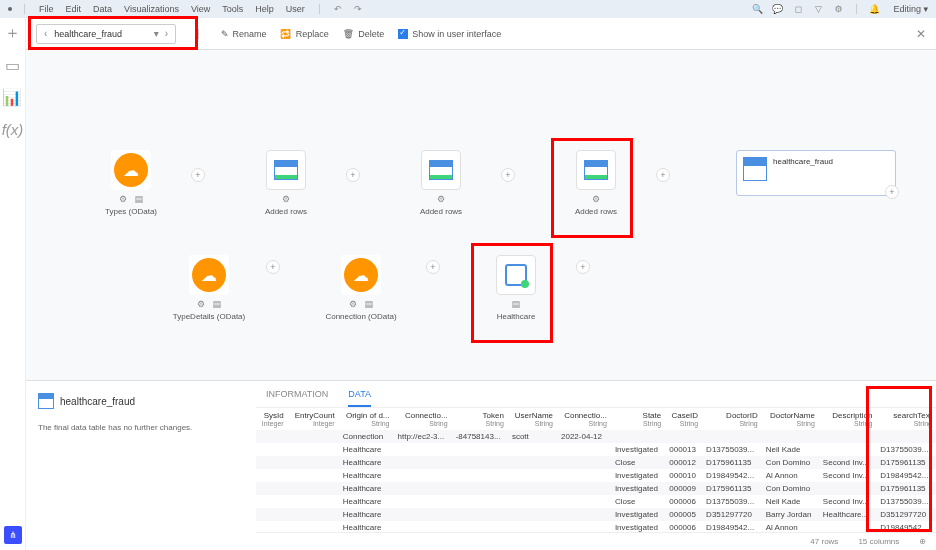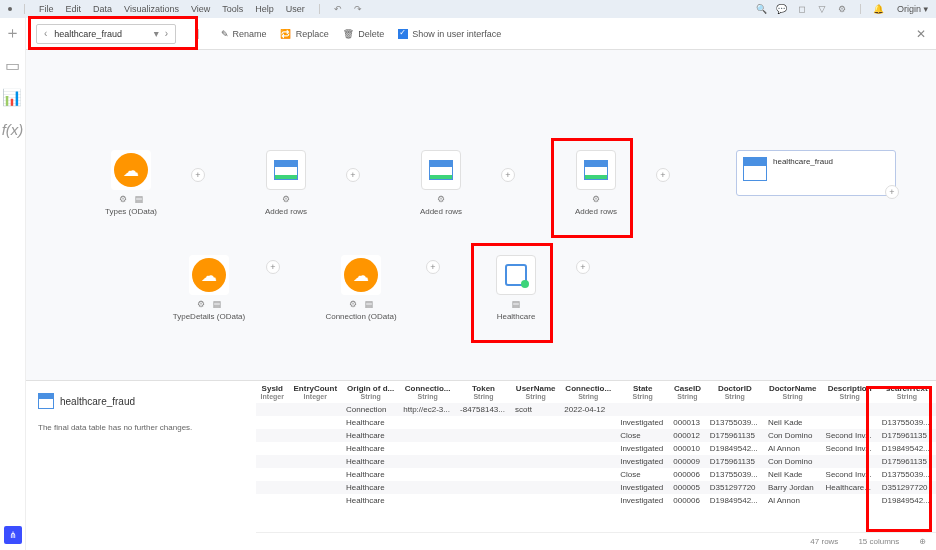--- a/index.html
+++ b/index.html
@@ -51,21 +51,21 @@
 .bp-left { width: 230px; padding: 12px; font-size: 9px; }
 .bp-title { display: flex; align-items: center; gap: 6px; font-size: 10px; color: #333; margin-bottom: 14px; }
 .bp-title .ico { width: 16px; height: 16px; border: 1px solid #4a90e2; background: linear-gradient(#4a90e2 0 5px, #fff 5px); }
 .bp-note { font-size: 8px; color: #666; }
 .bp-right { flex: 1; display: flex; flex-direction: column; overflow: hidden; }
 .tabs { display: flex; gap: 20px; padding: 8px 10px 0; font-size: 9px; border-bottom: 1px solid #eee; }
 .tab { padding-bottom: 6px; color: #888; cursor: pointer; }
 .tab.active { color: #2b7de9; border-bottom: 2px solid #2b7de9; }
 .grid { flex: 1; overflow: auto; font-size: 8px; }
 .grid table { border-collapse: collapse; width: 100%; }
-.grid th { text-align: center; padding: 3px 4px; font-weight: bold; color: #333; white-space: nowrap; }
+.grid th { text-align: right; padding: 3px 4px; font-weight: normal; color: #333; white-space: nowrap; }
 .grid th .typ { display: block; color: #888; font-size: 7px; }
 .grid td { padding: 2px 4px; color: #444; white-space: nowrap; }
 .grid tbody tr:nth-child(odd) { background: #f7f7f9; }
 .status-bar { height: 18px; border-top: 1px solid #eee; display: flex; align-items: center; justify-content: flex-end; padding: 0 10px; font-size: 8px; color: #888; gap: 20px; }
 </style>
 </head>
 <body>
 
 <div class="top-menu">
   <span class="left-dot"></span>
@@ -82,21 +82,21 @@
   <span class="menu-icon">↶</span>
   <span class="menu-icon">↷</span>
   <span class="menu-spacer"></span>
   <span class="menu-icon">🔍</span>
   <span class="menu-icon">💬</span>
   <span class="menu-icon">◻</span>
   <span class="menu-icon">▽</span>
   <span class="menu-icon">⚙</span>
   <span class="menu-divider"></span>
   <span class="menu-icon">🔔</span>
-  <span class="editing-drop"><span>Origin</span>&nbsp;▾</span>
+  <span class="editing-drop"><span>Editing</span>&nbsp;▾</span>
 </div>
 
 <div class="left-rail">
   <span class="rail-icon">＋</span>
   <span class="rail-icon">▭</span>
   <span class="rail-icon">📊</span>
   <span class="rail-icon" style="font-style:italic;font-size:15px;">f(x)</span>
   <div class="rail-bottom">⋔</div>
 </div>
 
@@ -234,20 +234,24 @@
 
   <div class="bottom-panel">
     <div class="bp-left">
       <div class="bp-title">
         <div class="ico"></div>
         <span>healthcare_fraud</span>
       </div>
       <div class="bp-note">The final data table has no further changes.</div>
     </div>
     <div class="bp-right">
+      <div class="tabs">
+        <div class="tab">INFORMATION</div>
+        <div class="tab active">DATA</div>
+      </div>
       <div class="grid">
         <table>
           <thead>
               <tr id="hdr">
                 <th>SysId<span class="typ">Integer</span></th>
                 <th>EntryCount<span class="typ">Integer</span></th>
                 <th>Origin of d...<span class="typ">String</span></th>
                 <th>Connectio...<span class="typ">String</span></th>
                 <th>Token<span class="typ">String</span></th>
                 <th>UserName<span class="typ">String</span></th>

